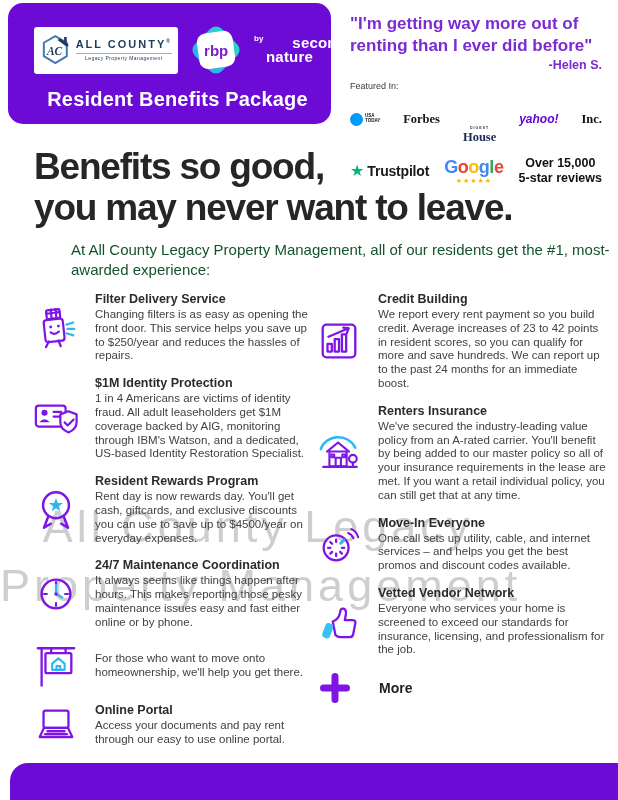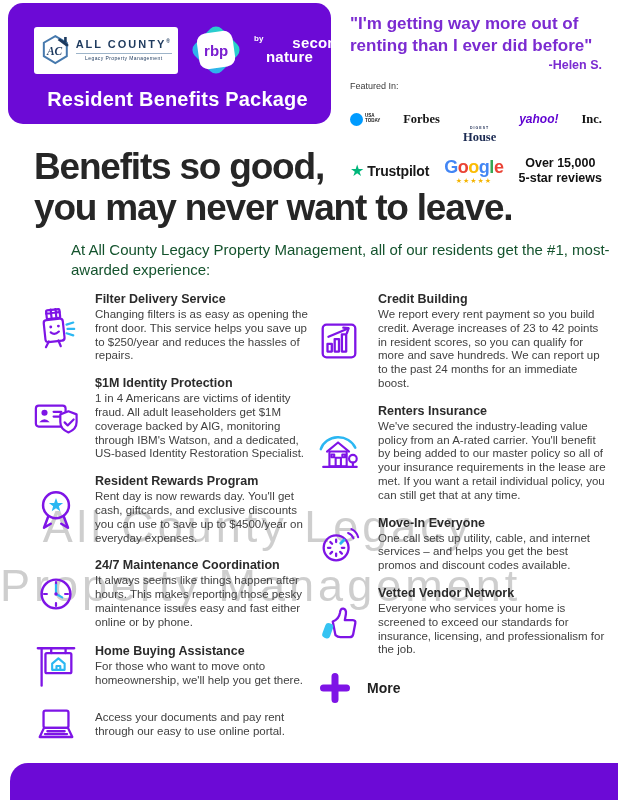--- a/index.html
+++ b/index.html
@@ -58,21 +58,21 @@
             color:#262626;line-height:1.12;letter-spacing:-1.2px;}
   .subhead{position:absolute;left:50px;top:240px;width:548px;font-size:15px;color:#14532d;line-height:1.35;margin-left:21px;}
 
   
   .benefits-left{position:absolute;left:33px;top:292px;width:276px;z-index:1;}
   .benefits-right{position:absolute;left:316px;top:292px;width:292px;z-index:1;}
   .benefit{display:flex;gap:16px;margin-bottom:13px;align-items:center;}
   .benefit-icon{width:46px;height:46px;flex:none;}
   .benefit-title{font-size:12.5px;font-weight:bold;color:#2b2b2b;margin-bottom:2px;}
   .benefit-body{font-size:11.5px;color:#414141;line-height:1.2;}
-  .more-row{display:flex;align-items:center;gap:17px;margin-top:16px;margin-left:4px;}
+  .more-row{display:flex;align-items:center;gap:29px;margin-top:16px;margin-left:4px;}
   .more-label{font-size:14px;font-weight:bold;color:#222;}
 
   
   .watermark{position:absolute;left:0;top:498px;width:516px;z-index:0;text-align:center;
              color:#c6c6c6;opacity:.85;font-size:45px;line-height:1.3;letter-spacing:4px;
              white-space:nowrap;pointer-events:none;}
 
   
   .footer-bar{position:absolute;left:10px;top:763px;width:608px;height:37px;background:#6c0ad6;
               border-radius:18px 0 0 0;}
@@ -226,34 +226,34 @@
           <path d="M9 5.5 v39"></path>
           <rect x="13" y="10.5" width="27" height="21" rx="1.5"></rect>
           <path d="M19 5.5 v5 M34 5.5 v5"></path>
         </g>
         <g fill="none" stroke="#2bb7f2" stroke-width="2.2" stroke-linecap="round" stroke-linejoin="round">
           <path d="M20 21.5 l6.5 -5.5 l6.5 5.5 v6.5 h-13 z"></path>
           <path d="M24.5 28 v-4 h4 v4"></path>
         </g>
       </svg>
       <div>
-        <div class="benefit-title">Home Buying Assistance</div>
         <div class="benefit-body">For those who want to move onto homeownership, we'll help you get there.</div>
       </div>
     </div>
 
     <div class="benefit">
       <svg class="benefit-icon" viewBox="0 0 48 48">
         <g fill="none" stroke="#7e14e6" stroke-width="2.4" stroke-linecap="round" stroke-linejoin="round">
           <rect x="11" y="9" width="26" height="18" rx="2"></rect>
           <path d="M7 36.5 h34 l-4.5 -9.5 h-25 z"></path>
           <path d="M12.5 33.5 h23 M15 30.5 h18"></path>
         </g>
       </svg>
       <div>
+        <div class="benefit-title">Online Portal</div>
         <div class="benefit-body">Access your documents and pay rent through our easy to use online portal.</div>
       </div>
     </div>
 
   </div>
 
   <div class="benefits-right">
 
     <div class="benefit">
       <svg class="benefit-icon" viewBox="0 0 48 48">

